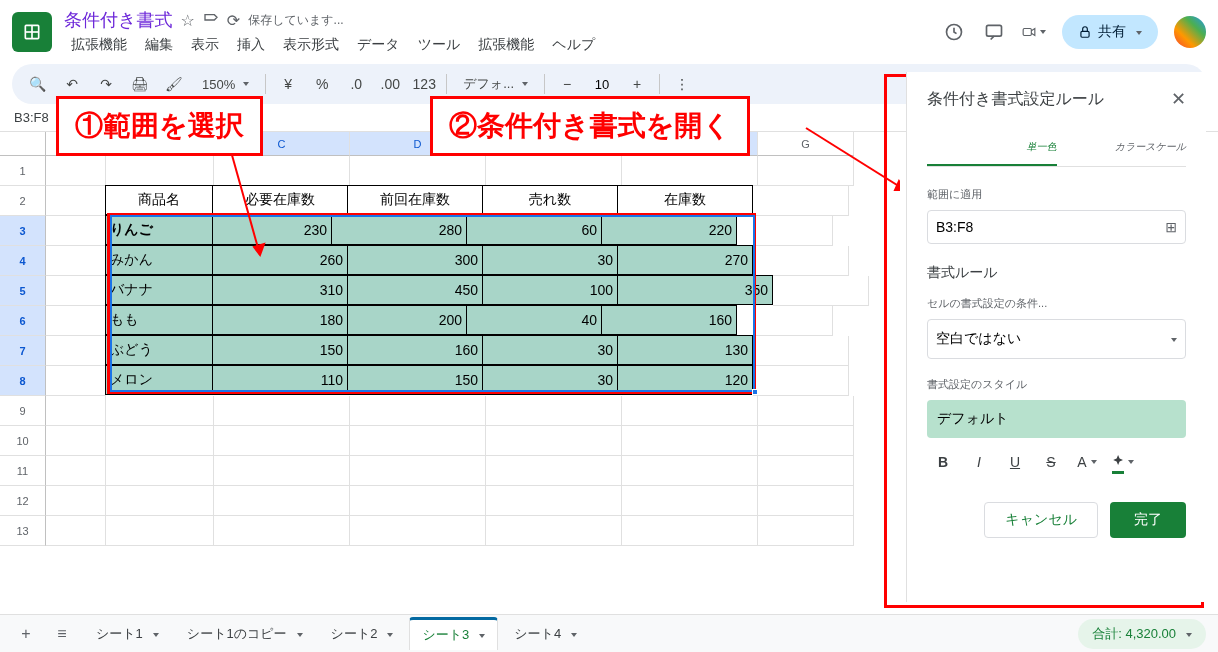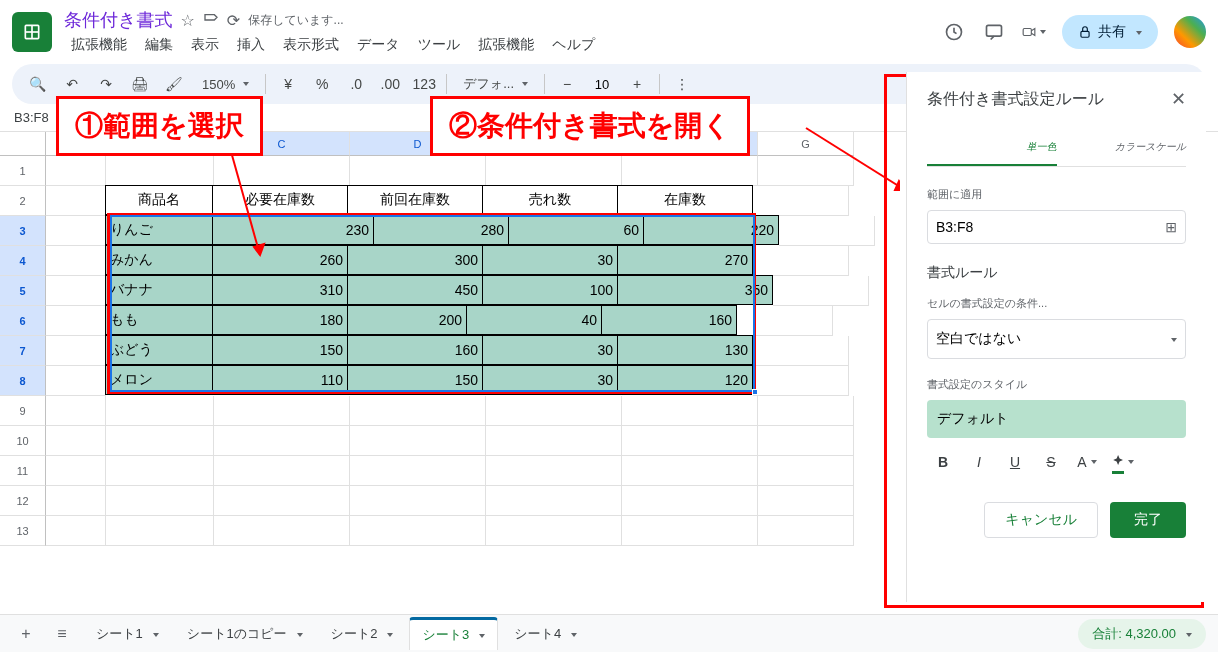--- a/index.html
+++ b/index.html
@@ -208,22 +208,22 @@
           <div class="cell hdr" style="width: 108px;">商品名</div>
           <div class="cell hdr" style="width: 136px;">必要在庫数</div>
           <div class="cell hdr" style="width: 136px;">前回在庫数</div>
           <div class="cell hdr" style="width: 136px;">売れ数</div>
           <div class="cell hdr" style="width: 136px;">在庫数</div>
           <div class="cell" style="width: 96px;"></div>
         </div>
         <div class="gridrow">
           <div class="rowheader sel">3</div>
           <div class="cell" style="width: 60px;"></div>
-          <div class="cell data" style="width: 108px;">りんご</div>
-          <div class="cell data num" style="width: 162px;">230</div>
+          <div class="cell data" style="width: 108px; font-weight: bold;">りんご</div>
+          <div class="cell data num" style="width: 120px;">230</div>
           <div class="cell data num" style="width: 136px;">280</div>
           <div class="cell data num" style="width: 136px;">60</div>
           <div class="cell data num" style="width: 136px;">220</div>
           <div class="cell" style="width: 96px;"></div>
         </div>
         <div class="gridrow">
           <div class="rowheader sel">4</div>
           <div class="cell" style="width: 60px;"></div>
           <div class="cell data" style="width: 108px;">みかん</div>
           <div class="cell data num" style="width: 136px;">260</div>

